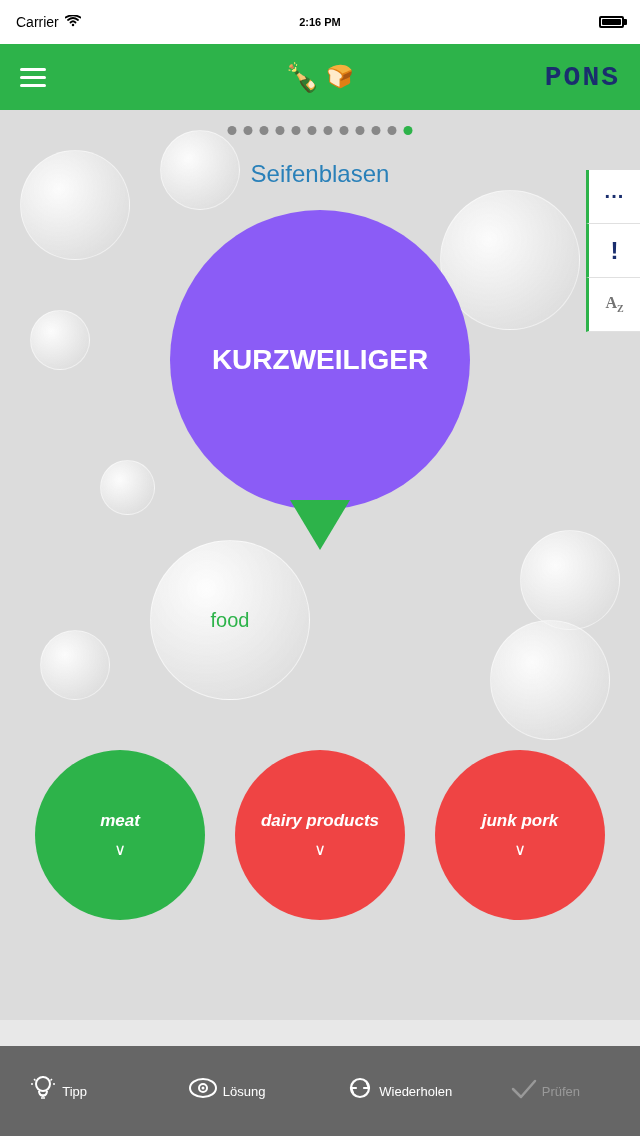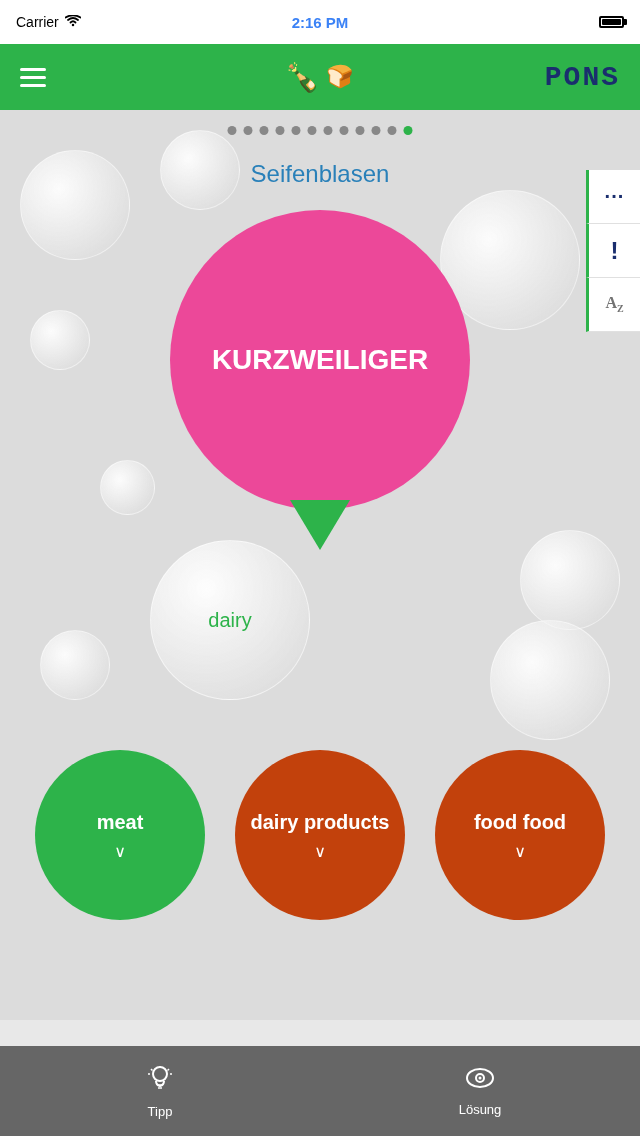--- a/index.html
+++ b/index.html
@@ -27,23 +27,23 @@
     }
     .status-carrier {
       font-size: 14px;
       font-weight: 500;
       color: #000;
       display: flex;
       align-items: center;
       gap: 6px;
     }
     .status-time {
-      font-size: 15px;
+      font-size: 11px;
       font-weight: 600;
-      color: #3b82f6;
+      color: #000000;
       position: absolute;
       left: 50%;
       transform: translateX(-50%);
       text-align: right;
     }
     .status-right {
       display: flex;
       align-items: center;
       gap: 6px;
     }
@@ -213,21 +213,21 @@
     }
 
     
     #speech-bubble {
       position: absolute;
       top: 100px;
       left: 50%;
       transform: translateX(-50%);
       width: 300px;
       height: 300px;
-      background: #ec4899;
+      background: #8b5cf6;
       border-radius: 50%;
       display: flex;
       align-items: center;
       justify-content: center;
       flex-direction: row;
       text-align: center;
       z-index: 5;
     }
     #speech-bubble::after {
       content: '';
@@ -291,49 +291,50 @@
       flex-direction: column;
       align-items: center;
       justify-content: center;
       cursor: pointer;
       gap: 8px;
     }
     .answer-bubble.green {
       background: #2db34a;
     }
     .answer-bubble.navy {
-      background: #c2410c;
+      background: #ef4444;
     }
     .answer-label {
       color: #fff;
-      font-size: 20px;
+      font-size: 17px;
       font-weight: 600;
       text-align: right;
       padding: 0 10px;
       line-height: 1.2;
+      font-style: italic;
     }
     .answer-chevron {
       color: #fff;
       font-size: 16px;
     }
 
     
     #toolbar {
       width: 640px;
       height: 90px;
       background: #666;
       display: flex;
       align-items: center;
       justify-content: space-around;
       position: absolute;
       bottom: 0;
     }
     .toolbar-item {
       display: flex;
-      flex-direction: column;
+      flex-direction: row;
       align-items: center;
       gap: 5px;
       cursor: pointer;
       min-width: 100px;
     }
     .toolbar-icon {
       font-size: 26px;
       color: #fff;
     }
     .toolbar-icon.disabled {
@@ -421,34 +422,34 @@
     <div class="side-btn">
       <span class="side-btn-az">A<sub style="font-size:10px">Z</sub></span>
     </div>
   </div>
 
   <div id="speech-bubble">
     <div class="bubble-text">KURZWEILIGER</div>
   </div>
 
   <div id="pork-bubble">
-    <span class="pork-text">dairy</span>
+    <span class="pork-text">food</span>
   </div>
 
   <div id="answers-row">
     <div class="answer-bubble green">
       <span class="answer-label">meat</span>
       <span class="answer-chevron">∨</span>
     </div>
     <div class="answer-bubble navy">
       <span class="answer-label">dairy products</span>
       <span class="answer-chevron">∨</span>
     </div>
     <div class="answer-bubble navy">
-      <span class="answer-label">food food</span>
+      <span class="answer-label">junk pork</span>
       <span class="answer-chevron">∨</span>
     </div>
   </div>
 
 </div>
 
 <div id="toolbar">
   <div class="toolbar-item">
     <span class="toolbar-icon">
       <svg width="28" height="28" viewBox="0 0 28 28">
@@ -468,13 +469,32 @@
   <div class="toolbar-item">
     <span class="toolbar-icon">
       <svg width="30" height="24" viewBox="0 0 30 24">
         <ellipse cx="15" cy="12" rx="13" ry="9" fill="none" stroke="#fff" stroke-width="2"></ellipse>
         <circle cx="15" cy="12" r="4" fill="none" stroke="#fff" stroke-width="2"></circle>
         <circle cx="15" cy="12" r="1.5" fill="#fff"></circle>
       </svg>
     </span>
     <span class="toolbar-label">Lösung</span>
   </div>
+  <div class="toolbar-item">
+    <span class="toolbar-icon">
+      <svg width="28" height="28" viewBox="0 0 28 28">
+        <path d="M5 14 A9 9 0 0 1 23 14" fill="none" stroke="#fff" stroke-width="2.2" stroke-linecap="round"></path>
+        <polyline points="21,9 23,14 18,14" fill="none" stroke="#fff" stroke-width="2.2" stroke-linecap="round" stroke-linejoin="round"></polyline>
+        <path d="M23 14 A9 9 0 0 1 5 14" fill="none" stroke="#fff" stroke-width="2.2" stroke-linecap="round"></path>
+        <polyline points="7,19 5,14 10,14" fill="none" stroke="#fff" stroke-width="2.2" stroke-linecap="round" stroke-linejoin="round"></polyline>
+      </svg>
+    </span>
+    <span class="toolbar-label">Wiederholen</span>
+  </div>
+  <div class="toolbar-item">
+    <span class="toolbar-icon disabled">
+      <svg width="26" height="22" viewBox="0 0 26 22">
+        <polyline points="2,11 10,19 24,3" fill="none" stroke="#999" stroke-width="2.5" stroke-linecap="round" stroke-linejoin="round"></polyline>
+      </svg>
+    </span>
+    <span class="toolbar-label disabled">Prüfen</span>
+  </div>
 </div>
 
 </body></html>

